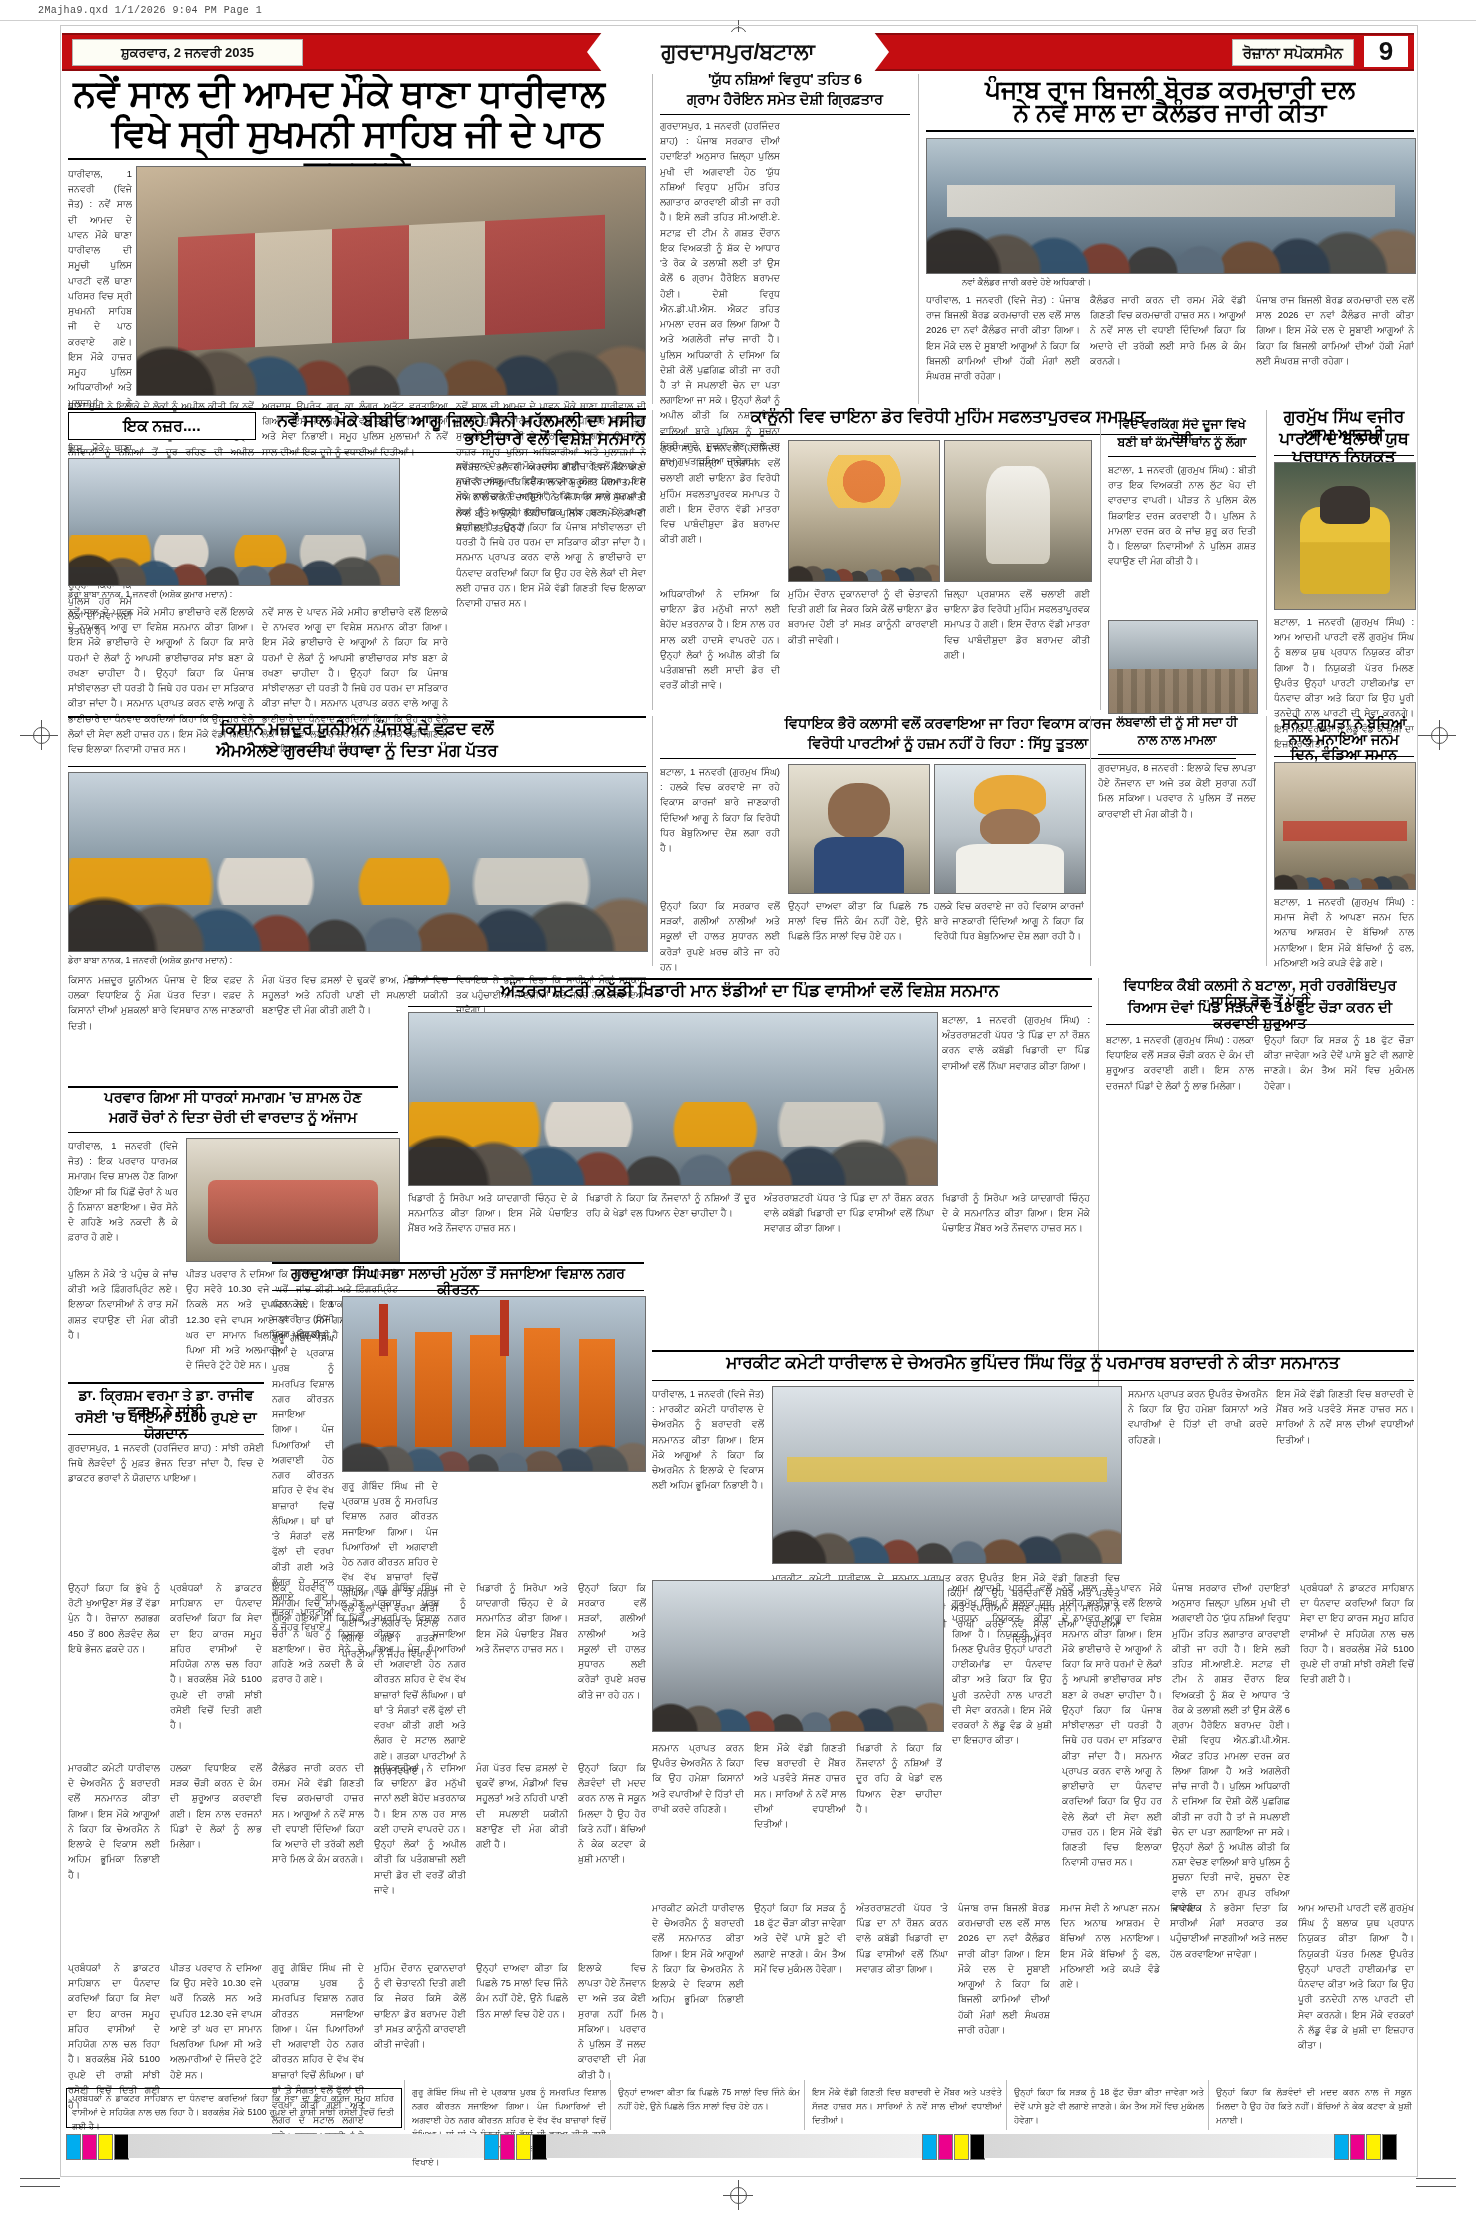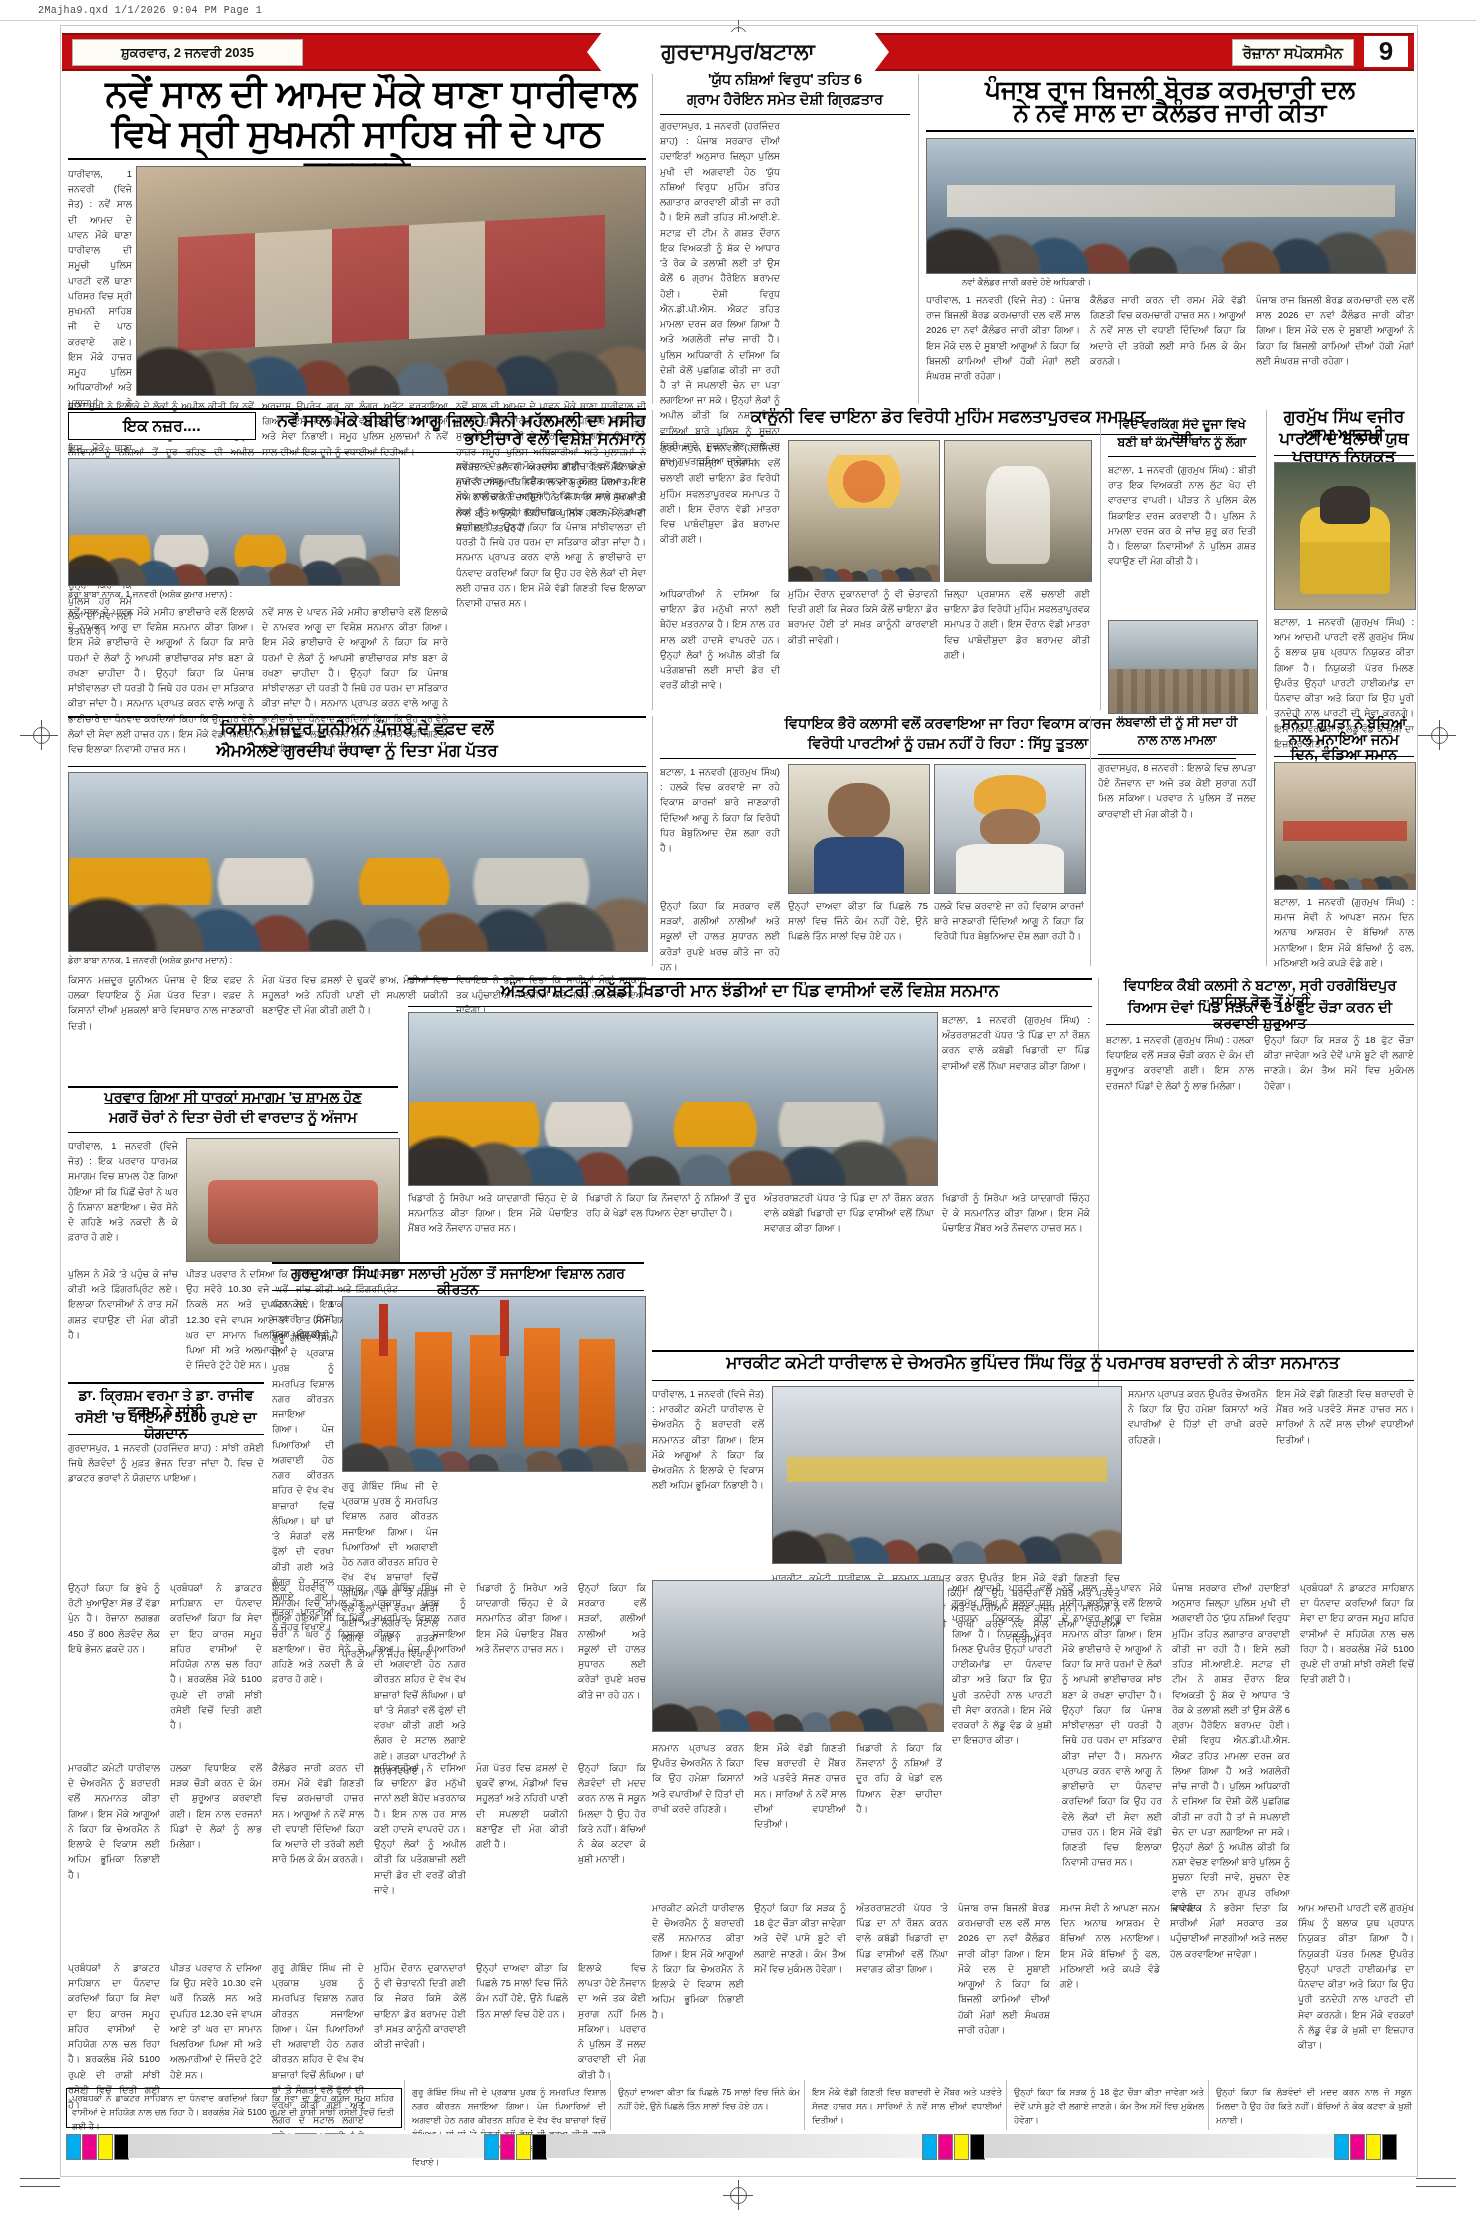--- a/index.html
+++ b/index.html
@@ -124,21 +124,21 @@
   </div>
 <div class="pageframe"></div>
 
 <div class="masthead">
   <div class="datebox">ਸ਼ੁਕਰਵਾਰ, 2 ਜਨਵਰੀ 2035</div>
   <div class="centername">ਗੁਰਦਾਸਪੁਰ/ਬਟਾਲਾ</div>
   <div class="brandbox">ਰੋਜ਼ਾਨਾ ਸਪੋਕਸਮੈਨ</div>
   <div class="pagenum">9</div>
 </div>
 
-<div class="col hl hl-xl" style="left:82px;top:74px;width:578px;">ਨਵੇਂ ਸਾਲ ਦੀ ਆਮਦ ਮੌਕੇ ਥਾਣਾ ਧਾਰੀਵਾਲ</div>
+<div class="col hl hl-xl" style="left:50px;top:74px;width:578px;">ਨਵੇਂ ਸਾਲ ਦੀ ਆਮਦ ਮੌਕੇ ਥਾਣਾ ਧਾਰੀਵਾਲ</div>
 <div class="col hl hl-xl" style="left:68px;top:114px;width:578px;">ਵਿਖੇ ਸ੍ਰੀ ਸੁਖਮਨੀ ਸਾਹਿਬ ਜੀ ਦੇ ਪਾਠ ਕਰਵਾਏ</div>
 <div class="rule2" style="position:absolute;left:68px;top:158px;width:578px;"></div>
 
 <div class="photo ph-a" style="left:136px;top:166px;width:508px;height:228px;">
   <div class="indoor"></div>
   <div style="position:absolute;left:8%;top:26%;width:84%;height:50%;background:linear-gradient(90deg,#c6232a 0 18%,#f0e6d2 18% 36%,#c6232a 36% 54%,#f0e6d2 54% 72%,#c6232a 72% 100%);opacity:.55;transform:skewY(-3deg);"></div>
   <div class="crowd"></div>
 </div>
 
 <div class="col body j" style="left:68px;top:166px;width:64px;">
@@ -352,21 +352,21 @@
   <span>ਖਿਡਾਰੀ ਨੇ ਕਿਹਾ ਕਿ ਨੌਜਵਾਨਾਂ ਨੂੰ ਨਸ਼ਿਆਂ ਤੋਂ ਦੂਰ ਰਹਿ ਕੇ ਖੇਡਾਂ ਵਲ ਧਿਆਨ ਦੇਣਾ ਚਾਹੀਦਾ ਹੈ।</span>
 </div>
 <div class="col body j" style="left:764px;top:1190px;width:170px;">
   <span>ਅੰਤਰਰਾਸ਼ਟਰੀ ਪੱਧਰ 'ਤੇ ਪਿੰਡ ਦਾ ਨਾਂ ਰੌਸ਼ਨ ਕਰਨ ਵਾਲੇ ਕਬੱਡੀ ਖਿਡਾਰੀ ਦਾ ਪਿੰਡ ਵਾਸੀਆਂ ਵਲੋਂ ਨਿੱਘਾ ਸਵਾਗਤ ਕੀਤਾ ਗਿਆ।</span>
 </div>
 <div class="col body j" style="left:942px;top:1190px;width:148px;">
   <span>ਖਿਡਾਰੀ ਨੂੰ ਸਿਰੋਪਾ ਅਤੇ ਯਾਦਗਾਰੀ ਚਿੰਨ੍ਹ ਦੇ ਕੇ ਸਨਮਾਨਿਤ ਕੀਤਾ ਗਿਆ। ਇਸ ਮੌਕੇ ਪੰਚਾਇਤ ਮੈਂਬਰ ਅਤੇ ਨੌਜਵਾਨ ਹਾਜ਼ਰ ਸਨ।</span>
 </div>
 
 <div class="rule2" style="position:absolute;left:68px;top:1086px;width:330px;"></div>
-<div class="col hl hl-sm" style="left:68px;top:1090px;width:330px;text-decoration:underline;">ਪਰਵਾਰ ਗਿਆ ਸੀ ਧਾਰਕਾਂ ਸਮਾਗਮ 'ਚ ਸ਼ਾਮਲ ਹੋਣ</div>
+<div class="col hl hl-sm" style="left:68px;top:1090px;width:330px;">ਪਰਵਾਰ ਗਿਆ ਸੀ ਧਾਰਕਾਂ ਸਮਾਗਮ 'ਚ ਸ਼ਾਮਲ ਹੋਣ</div>
 <div class="col hl hl-sm" style="left:68px;top:1110px;width:330px;">ਮਗਰੋਂ ਚੋਰਾਂ ਨੇ ਦਿਤਾ ਚੋਰੀ ਦੀ ਵਾਰਦਾਤ ਨੂੰ ਅੰਜਾਮ</div>
 <div class="rule" style="position:absolute;left:68px;top:1132px;width:330px;"></div>
 <div class="col body j" style="left:68px;top:1138px;width:110px;">
   <span class="lede">ਧਾਰੀਵਾਲ, 1 ਜਨਵਰੀ (ਵਿਜੇ ਜੋਤ) :</span>
   <span>ਇਕ ਪਰਵਾਰ ਧਾਰਮਕ ਸਮਾਗਮ ਵਿਚ ਸ਼ਾਮਲ ਹੋਣ ਗਿਆ ਹੋਇਆ ਸੀ ਕਿ ਪਿੱਛੋਂ ਚੋਰਾਂ ਨੇ ਘਰ ਨੂੰ ਨਿਸ਼ਾਨਾ ਬਣਾਇਆ। ਚੋਰ ਸੋਨੇ ਦੇ ਗਹਿਣੇ ਅਤੇ ਨਕਦੀ ਲੈ ਕੇ ਫ਼ਰਾਰ ਹੋ ਗਏ।</span>
 </div>
 <div class="photo ph-d" style="left:186px;top:1138px;width:212px;height:122px;">
   <div style="position:absolute;inset:0;background:linear-gradient(180deg,#e3ddd0 0%,#bdb5a2 50%,#857d6b 100%);"></div>
   <div style="position:absolute;left:10%;top:34%;width:80%;height:52%;background:linear-gradient(180deg,#cf4a3a,#9a3428);opacity:.7;border-radius:8px;"></div>
 </div>

